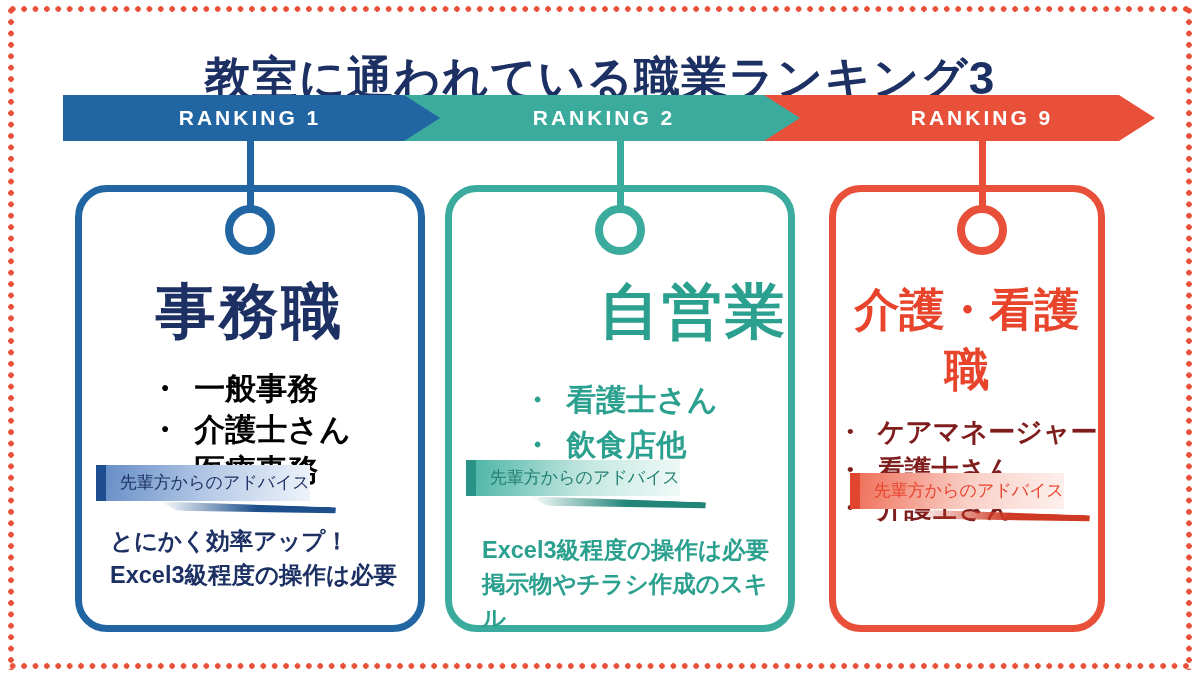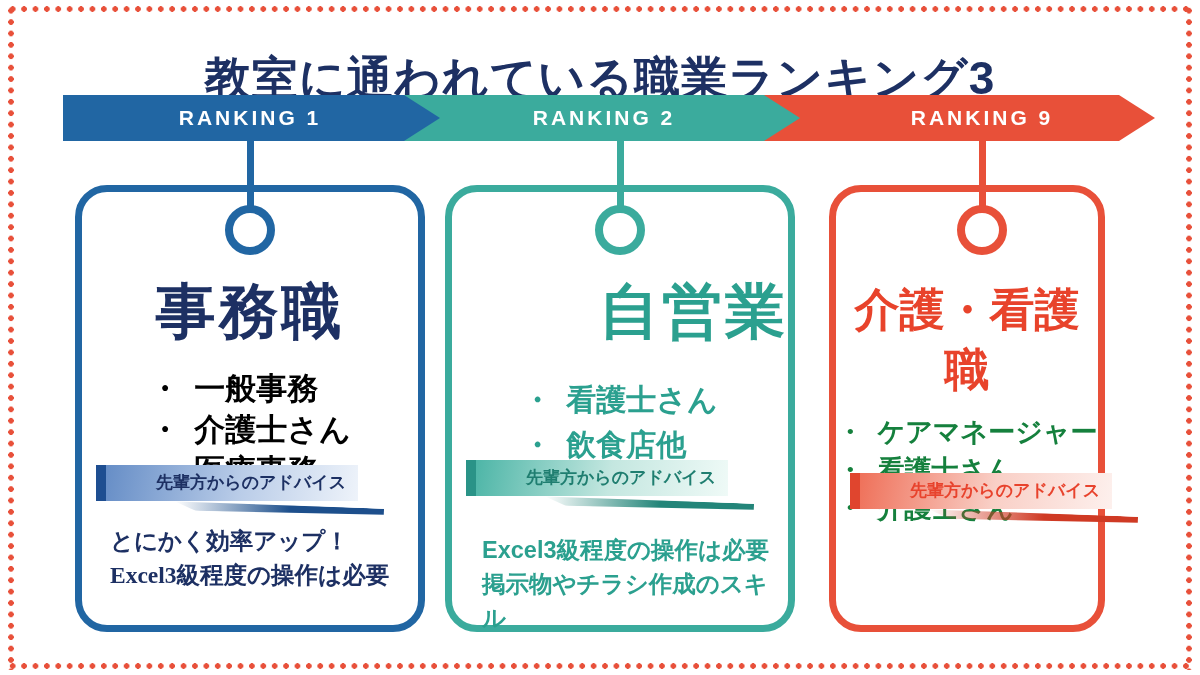--- a/index.html
+++ b/index.html
@@ -50,43 +50,43 @@
 
   .card-title{margin:80px 0 0;text-align:center;font-weight:900;}
   .k1 .card-title{color:#1d3063;font-size:60px;letter-spacing:3px;}
   .k2 .card-title{color:#2ba08f;font-size:60px;letter-spacing:3px;text-align:right;}
   .k3 .card-title{color:#e8432b;font-size:45px;letter-spacing:0;margin-top:88px;}
 
   .bullets{list-style:none;margin:16px auto 0;padding:0;width:max-content;font-weight:900;}
   .bullets li::before{content:"・";margin-right:14px;}
   .k1 .bullets{font-size:31px;color:#000000;line-height:1.32;}
   .k2 .bullets{font-size:30px;color:#2ba08f;line-height:1.5;margin-top:24px;}
-  .k3 .bullets{font-size:27px;color:#15803d;line-height:1.4;margin-top:14px;}
+  .k3 .bullets{font-size:27px;color:#7f1d1d;line-height:1.4;margin-top:14px;}
 
   
   .ribbon{position:absolute;left:14px;top:273px;width:214px;height:36px;line-height:36px;
-          text-align:center;font-size:17px;font-weight:700;padding-left:48px;}
+          text-align:right;font-size:17px;font-weight:400;}
   .k2 .ribbon{top:268px}
   .k3 .ribbon{top:281px}
   .ribbon::before{content:"";position:absolute;left:0;top:0;bottom:0;width:10px;}
   .ribbon::after{content:"";position:absolute;left:30%;right:-26px;bottom:-9px;height:10px;
           transform:rotate(2.4deg);transform-origin:left center;
           clip-path:polygon(0 15%,100% 0,100% 60%,10% 100%);}
   .k1 .ribbon{background:linear-gradient(100deg,#6089c4 0%,#b9cce8 55%,#eef3fa 100%);color:#1d3063;}
   .k1 .ribbon::before{background:#1e4e91}
   .k1 .ribbon::after{background:linear-gradient(to right,rgba(29,79,140,0),#1d4f8c 55%)}
   .k2 .ribbon{background:linear-gradient(100deg,#45b2a3 0%,#c4e7e0 55%,#effaf7 100%);color:#1f7e70;}
   .k2 .ribbon::before{background:#2a9387}
   .k2 .ribbon::after{background:linear-gradient(to right,rgba(35,133,121,0),#238579 55%)}
   .k3 .ribbon{background:linear-gradient(100deg,#ee6a52 0%,#f9cfc6 55%,#fdf0ed 100%);color:#e8432d;}
   .k3 .ribbon::before{background:#e0452e}
   .k3 .ribbon::after{background:linear-gradient(to right,rgba(207,58,36,0),#cf3a24 55%)}
 
   .advice{position:absolute;top:332px;left:28px;right:12px;font-weight:800;line-height:1.45;}
-  .k1 .advice{font-size:23.5px;color:#1d3063;font-family:Liberation Serif, serif;}
+  .k1 .advice{font-size:23.5px;color:#1d3063;}
   .k2 .advice{font-size:23.5px;color:#2ba08f;top:341px;left:30px;}
   .k3 .advice{font-size:21.5px;color:#e8432b;top:336px;left:25px;}
 </style>
 </head>
 <body>
 
 <div class="stage">
 
   <div class="dots-h dots-top"></div>
   <div class="dots-h dots-bottom"></div>

